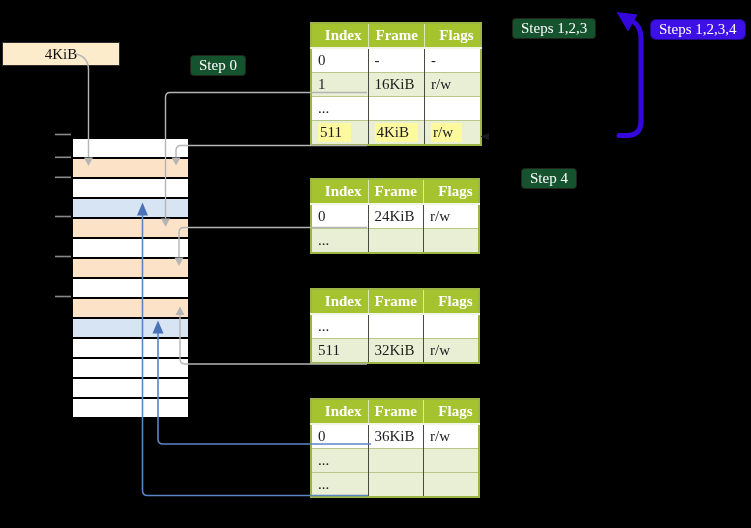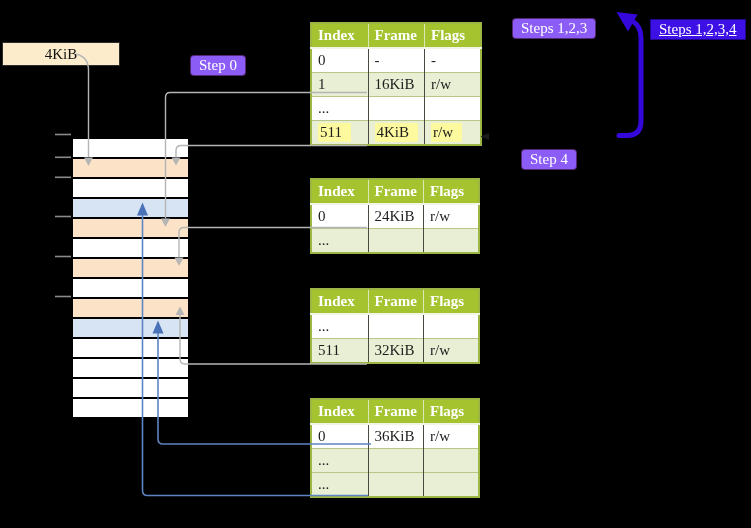--- a/index.html
+++ b/index.html
@@ -1,38 +1,38 @@
 <!DOCTYPE html>
 <html><head>
 <meta charset="utf-8">
 <style>
   html,body{margin:0;padding:0;background:#000;}
   #stage{position:relative;width:751px;height:528px;background:#000;overflow:hidden;
          font-family:"Liberation Serif","DejaVu Serif",serif;}
 
   
   .badge{position:absolute;color:#fff;font-size:15px;line-height:19px;padding:0 8px;
-         background:#8b5cf6;border:1px solid rgba(40,0,8,.55);border-radius:4px;white-space:nowrap;}
-  .badge.blue{background:#3d11e6;border-color:rgba(10,0,70,.55);border-radius:0;text-decoration:underline;}
+         background:#14532d;border:1px solid rgba(40,0,8,.55);border-radius:4px;white-space:nowrap;}
+  .badge.blue{background:#3d11e6;border-color:rgba(10,0,70,.55);border-radius:6px;}
   #frame-label{position:absolute;left:2px;top:42px;width:116px;height:22px;background:#fceccb;
          border:1px solid #2b2b2b;color:#111;font-size:15px;text-align:center;line-height:22px;}
 
   
   .mem{position:absolute;left:71px;top:137px;width:115px;border:2px solid #000;background:#fff;}
   .mem .cell{height:18px;border-bottom:2px solid #000;background:#fff;}
   .mem .cell:last-child{border-bottom:none;}
   .mem .cell.peach{background:#fce3c7;}
   .mem .cell.blue{background:#d7e4f4;}
 
   
   .ptable{position:absolute;left:310px;}
   .ptable table{border-collapse:collapse;border:2px solid #9db544;table-layout:fixed;
                 font-size:15px;color:#1c1c1c;}
   .ptable col.c1{width:57px;} .ptable col.c2{width:55px;} .ptable col.c3{width:56px;}
-  .ptable th{background:#a4c32f;color:#fff;font-weight:bold;text-align:left;height:23px;
+  .ptable th{background:#a4c32f;color:#fff;font-weight:bold;text-align:right;height:23px;
              padding:0 6px;border-left:1px solid #dde8b9;border-bottom:2px solid #f2f5e6;margin-top:24px;}
   .ptable th:first-child{border-left:none;}
   .ptable td{height:23px;padding:0 6px;background:#fff;border-left:1px solid #4a4a42;
              border-top:1px solid #b8c687;vertical-align:middle;overflow:hidden;}
   .ptable td:first-child{border-left:none;}
   .ptable tr.shade td{background:#e9efd5;}
   .hl{background:#fdf99f;padding:1px 9px 2px 2px;}
 
   
   .overlay{position:absolute;left:0;top:0;pointer-events:none;}
@@ -40,21 +40,21 @@
 </head>
 <body>
 
 <div id="stage">
 
   <div id="frame-label">4KiB</div>
 
   <div class="badge" style="left:190px;top:55px;">Step 0</div>
   <div class="badge" style="left:512px;top:18px;">Steps 1,2,3</div>
   <div class="badge blue" style="left:650px;top:19px;">Steps 1,2,3,4</div>
-  <div class="badge" style="left:521px;top:149px;">Step 4</div>
+  <div class="badge" style="left:521px;top:168px;">Step 4</div>
 
   <div class="mem">
     <div class="cell"></div>
     <div class="cell peach"></div>
     <div class="cell"></div>
     <div class="cell blue"></div>
     <div class="cell peach"></div>
     <div class="cell"></div>
     <div class="cell peach"></div>
     <div class="cell"></div>

